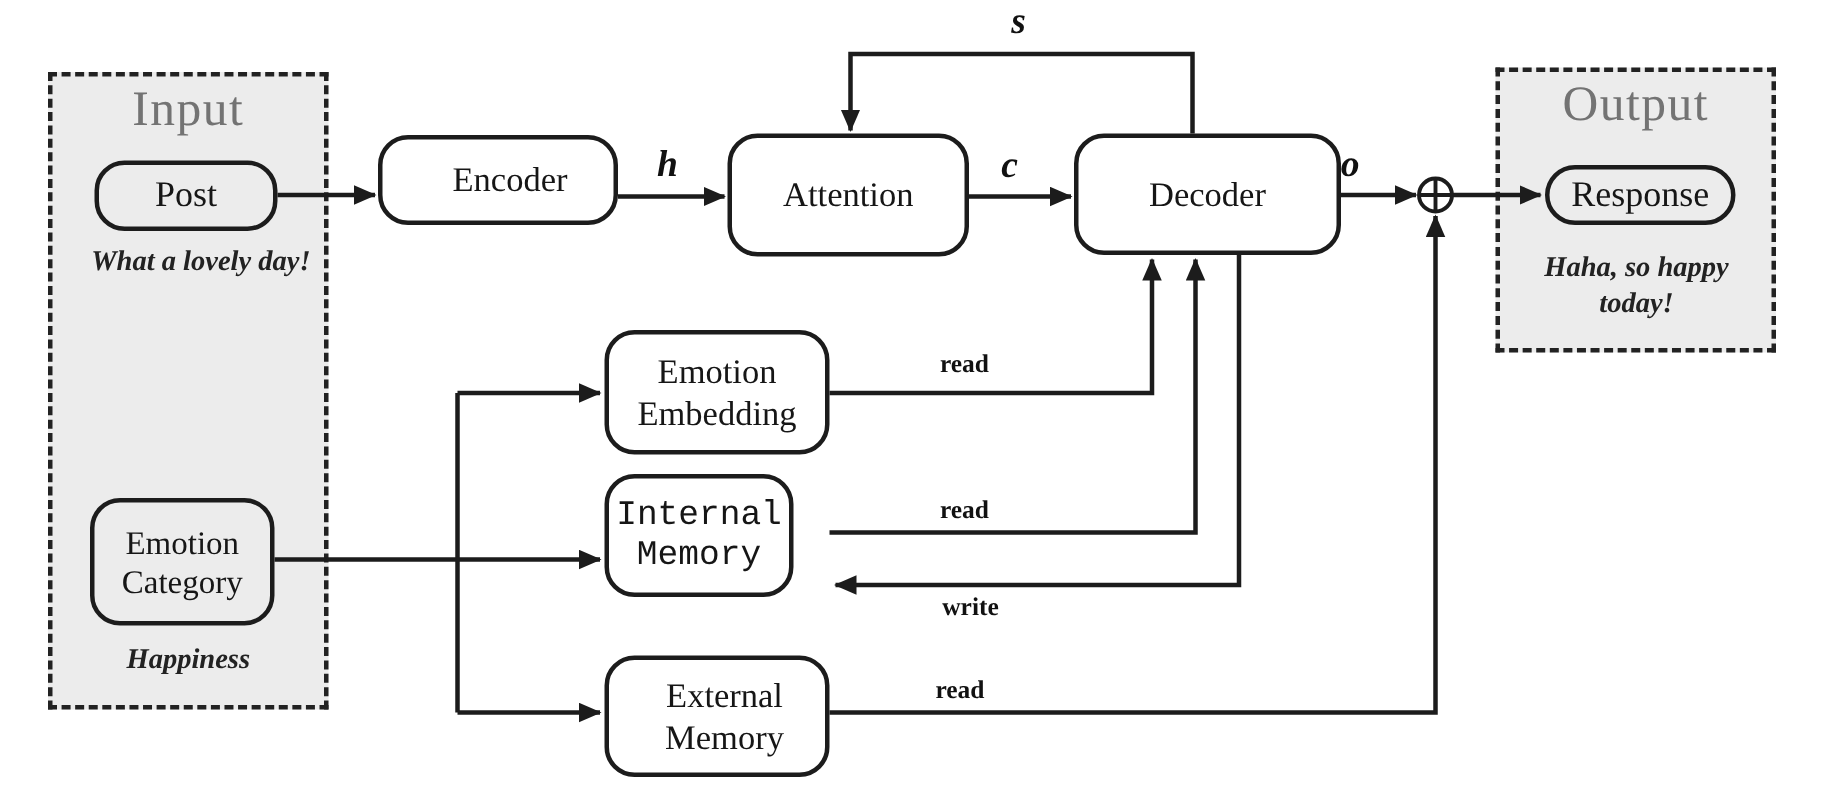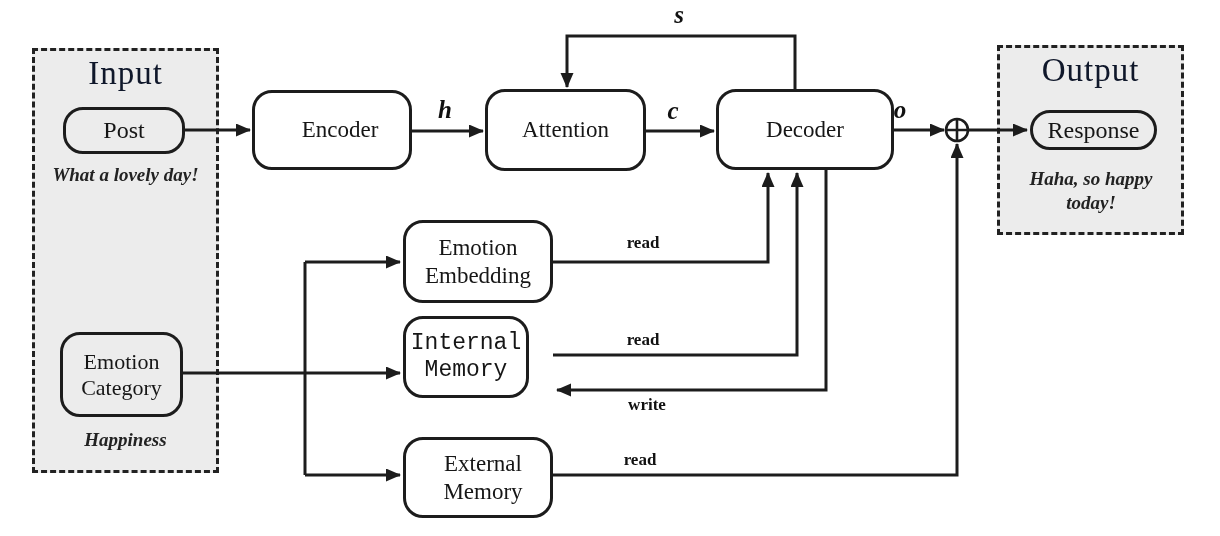--- a/index.html
+++ b/index.html
@@ -20,21 +20,21 @@
     position:absolute;
     border:3px dashed #222;
     background:var(--panel-bg);
     box-sizing:border-box;
   }
   .panel-title{
     position:absolute;
     text-align:center;
     font-size:33px;
     letter-spacing:1px;
-    color:#0f172a;
+    color:#737373;
   }
   .box{
     position:absolute;
     border:3px solid var(--line);
     background:var(--box-bg);
     box-sizing:border-box;
     display:flex;
     align-items:center;
     justify-content:center;
     text-align:center;
@@ -121,31 +121,31 @@
       <path d="M946 130 H968 M957 119 V141" fill="none"></path>
     </g>
   </svg>
 
   <div class="panel-title" style="left:32px;top:55px;width:187px;">Input</div>
   <div class="panel-title" style="left:997px;top:52px;width:187px;">Output</div>
 
   <div class="box on-panel" style="left:63px;top:107px;width:122px;height:47px;font-size:24px;">Post</div>
   <div class="box on-panel" style="left:60px;top:332px;width:123px;height:85px;font-size:22px;">Emotion Category</div>
 
-  <div class="box" style="left:252px;top:90px;width:160px;height:80px;padding-left:16px;">Encoder</div>
+  <div class="box" style="left:252px;top:90px;width:160px;height:60px;padding-left:16px;">Encoder</div>
   <div class="box" style="left:485px;top:89px;width:161px;height:82px;">Attention</div>
   <div class="box" style="left:716px;top:89px;width:178px;height:81px;">Decoder</div>
 
   <div class="box" style="left:403px;top:220px;width:150px;height:83px;">Emotion Embedding</div>
   <div class="box" style="left:403px;top:316px;width:126px;height:82px;font-family:Liberation Mono, monospace;">Internal Memory</div>
   <div class="box" style="left:403px;top:437px;width:150px;height:81px;padding-left:10px;">External Memory</div>
 
   <div class="box on-panel" style="left:1030px;top:110px;width:127px;height:40px;font-size:24px;">Response</div>
 
-  <div class="example" style="left:44px;top:163px;width:163px;">What a lovely day!</div>
+  <div class="example" style="left:44px;top:163px;width:163px;text-align:right;">What a lovely day!</div>
   <div class="example" style="left:44px;top:428px;width:163px;">Happiness</div>
   <div class="example" style="left:1020px;top:167px;width:142px;">Haha, so happy today!</div>
 
   <div class="edge-label var-label" style="left:425px;top:96px;width:40px;">h</div>
   <div class="edge-label var-label" style="left:653px;top:97px;width:40px;">c</div>
   <div class="edge-label var-label" style="left:659px;top:1px;width:40px;">s</div>
   <div class="edge-label var-label" style="left:880px;top:96px;width:40px;">o</div>
 
   <div class="edge-label rw-label" style="left:613px;top:233px;width:60px;">read</div>
   <div class="edge-label rw-label" style="left:613px;top:330px;width:60px;">read</div>

